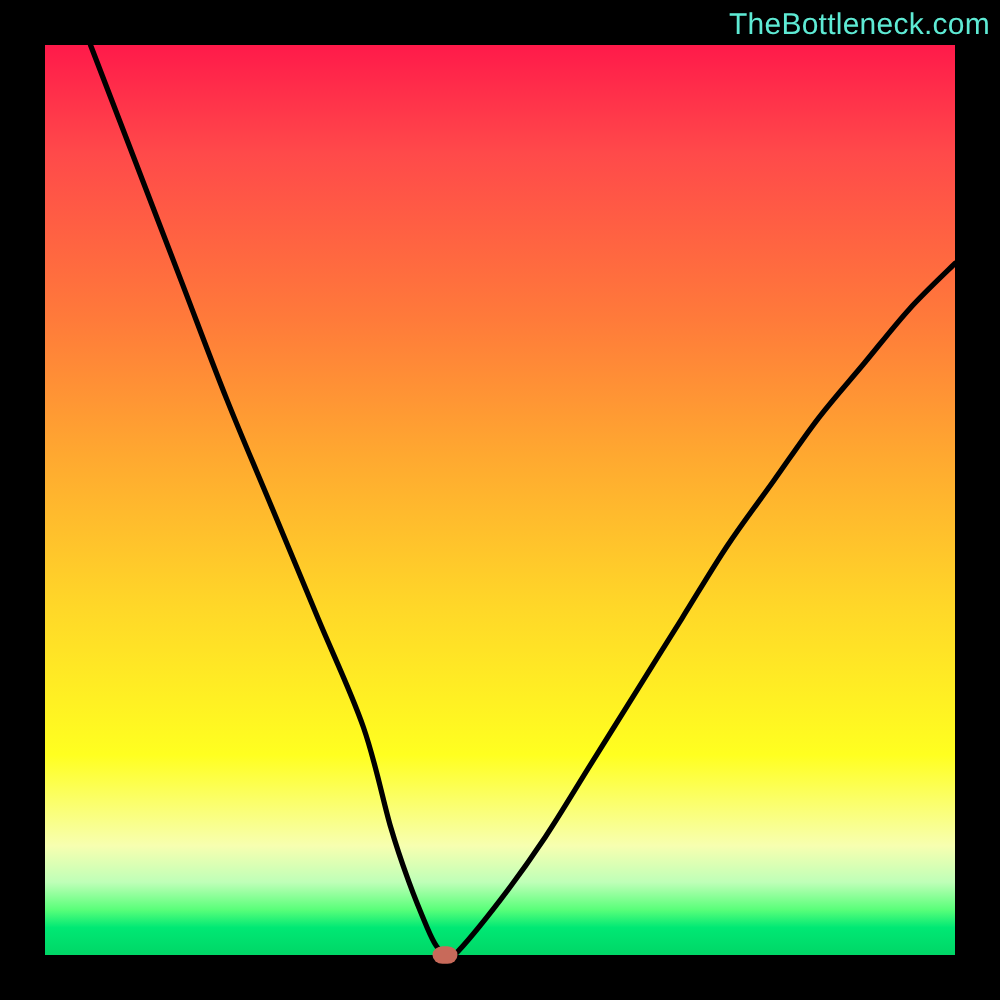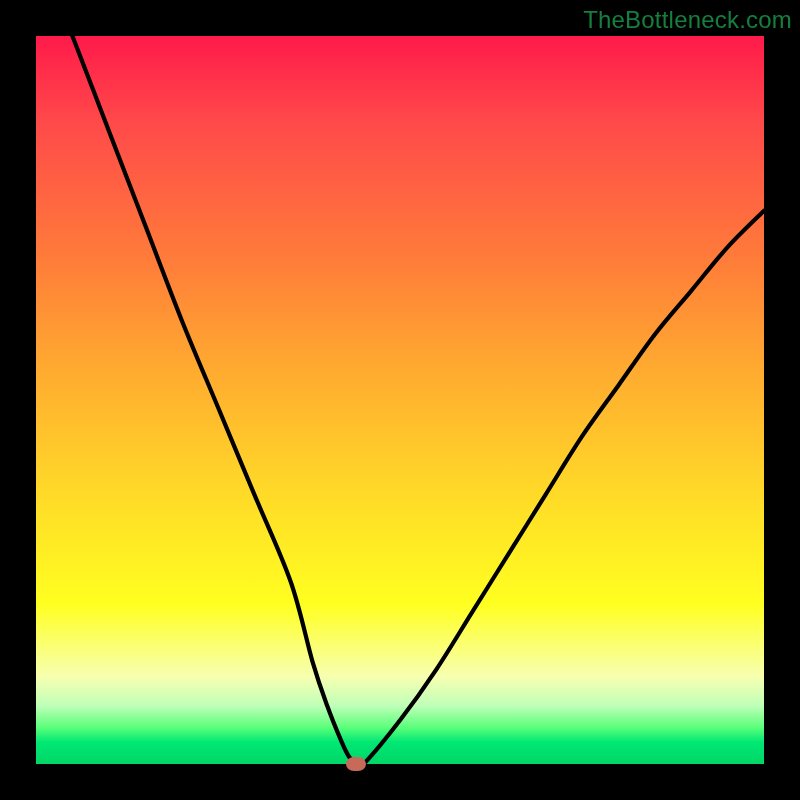--- a/index.html
+++ b/index.html
@@ -36,21 +36,21 @@
       #bfffb8 92%,
       #5aff7a 95%,
       #00e874 97%,
       #00d666 100%
     );
   }
   .watermark {
     position: absolute;
     top: 6px;
     right: 8px;
-    color: #15803d;
+    color: #5eead4;
     font-size: 24px;
     font-weight: 500;
     letter-spacing: 0.2px;
     user-select: none;
   }
   svg.curve {
     position: absolute;
     left: 0;
     top: 0;
     width: 728px;

